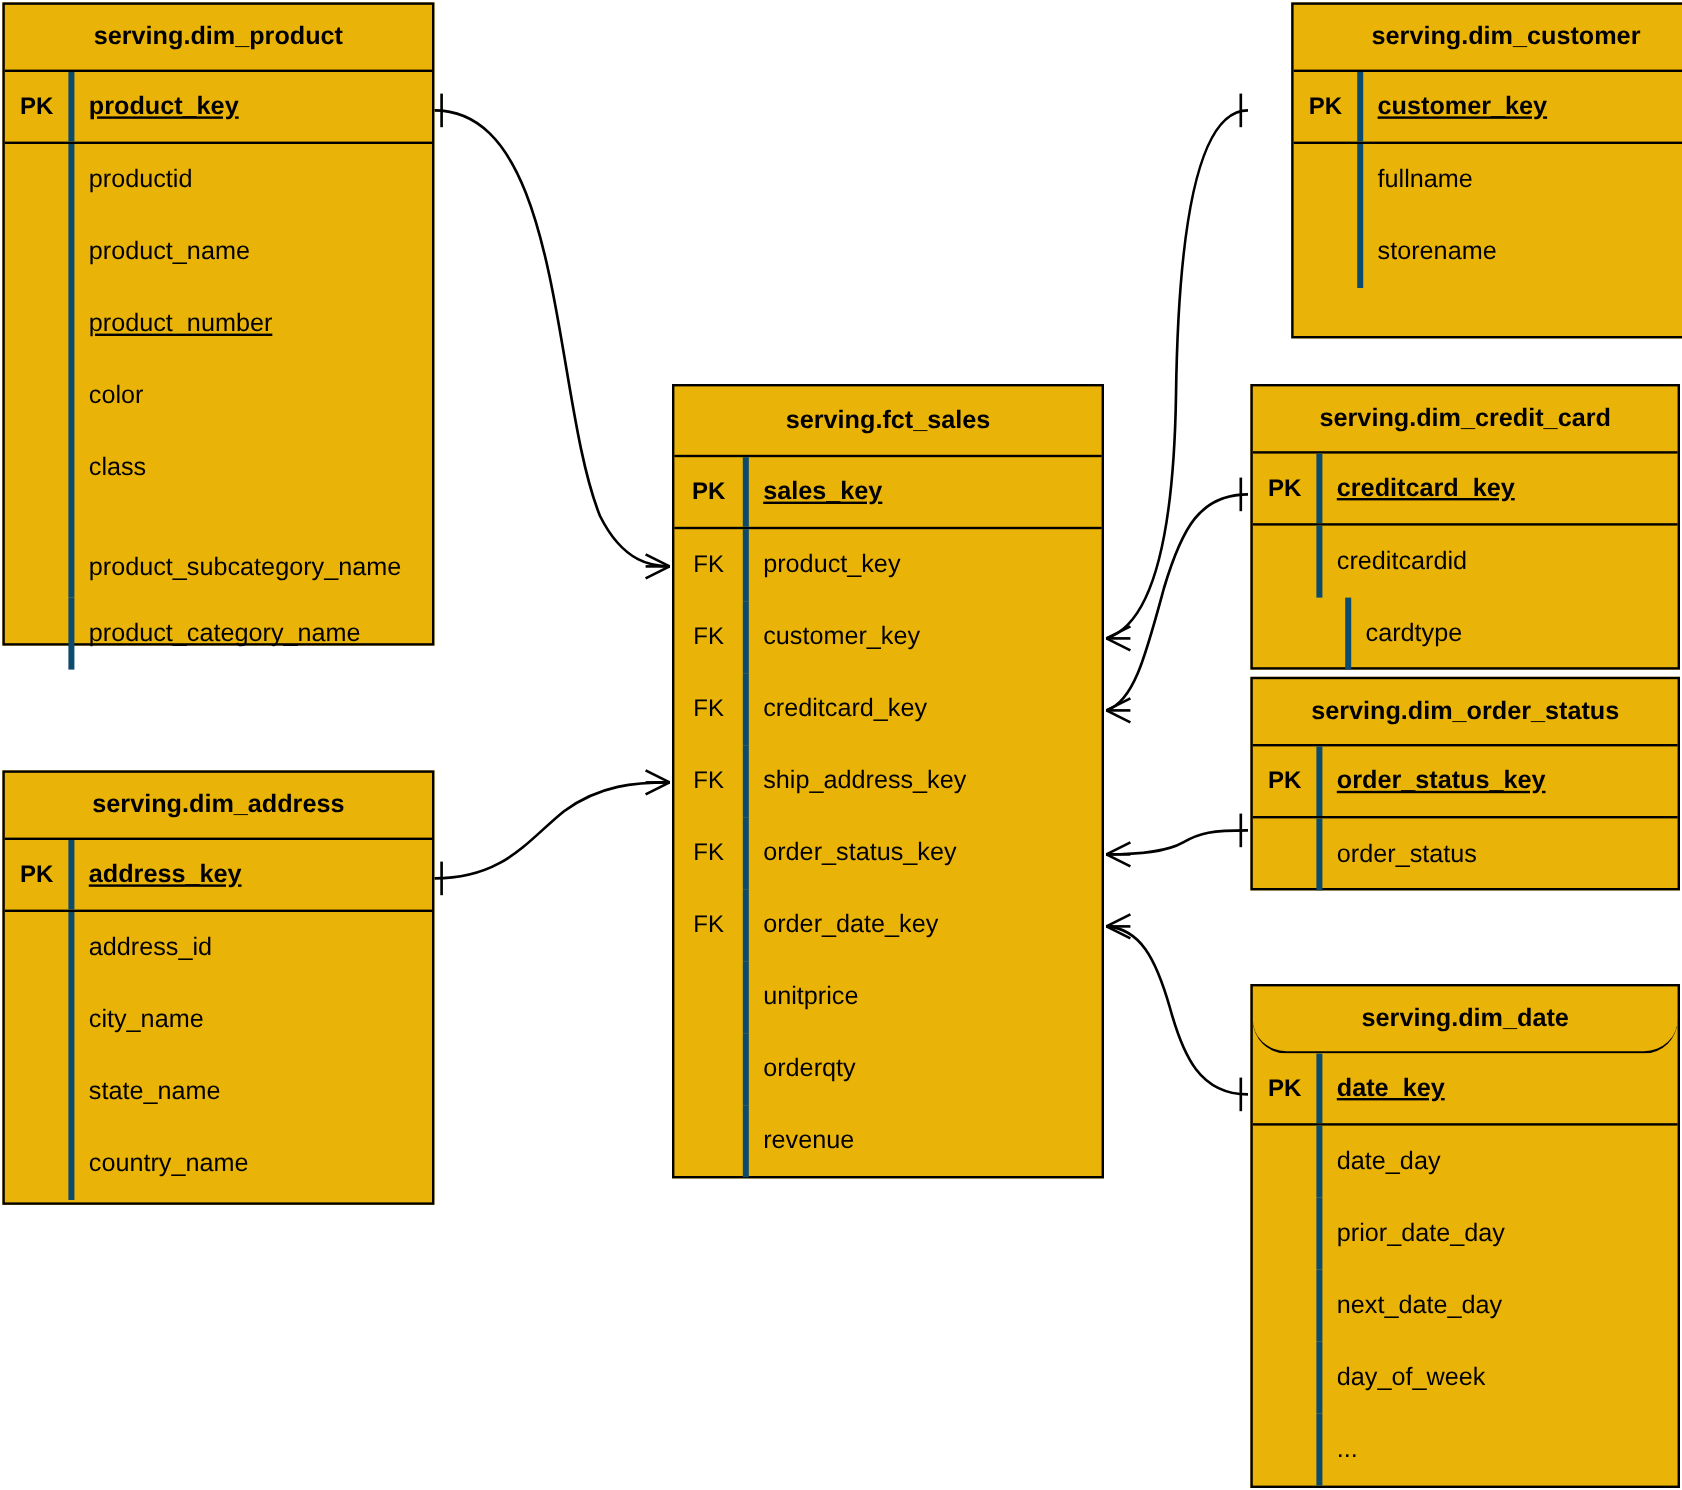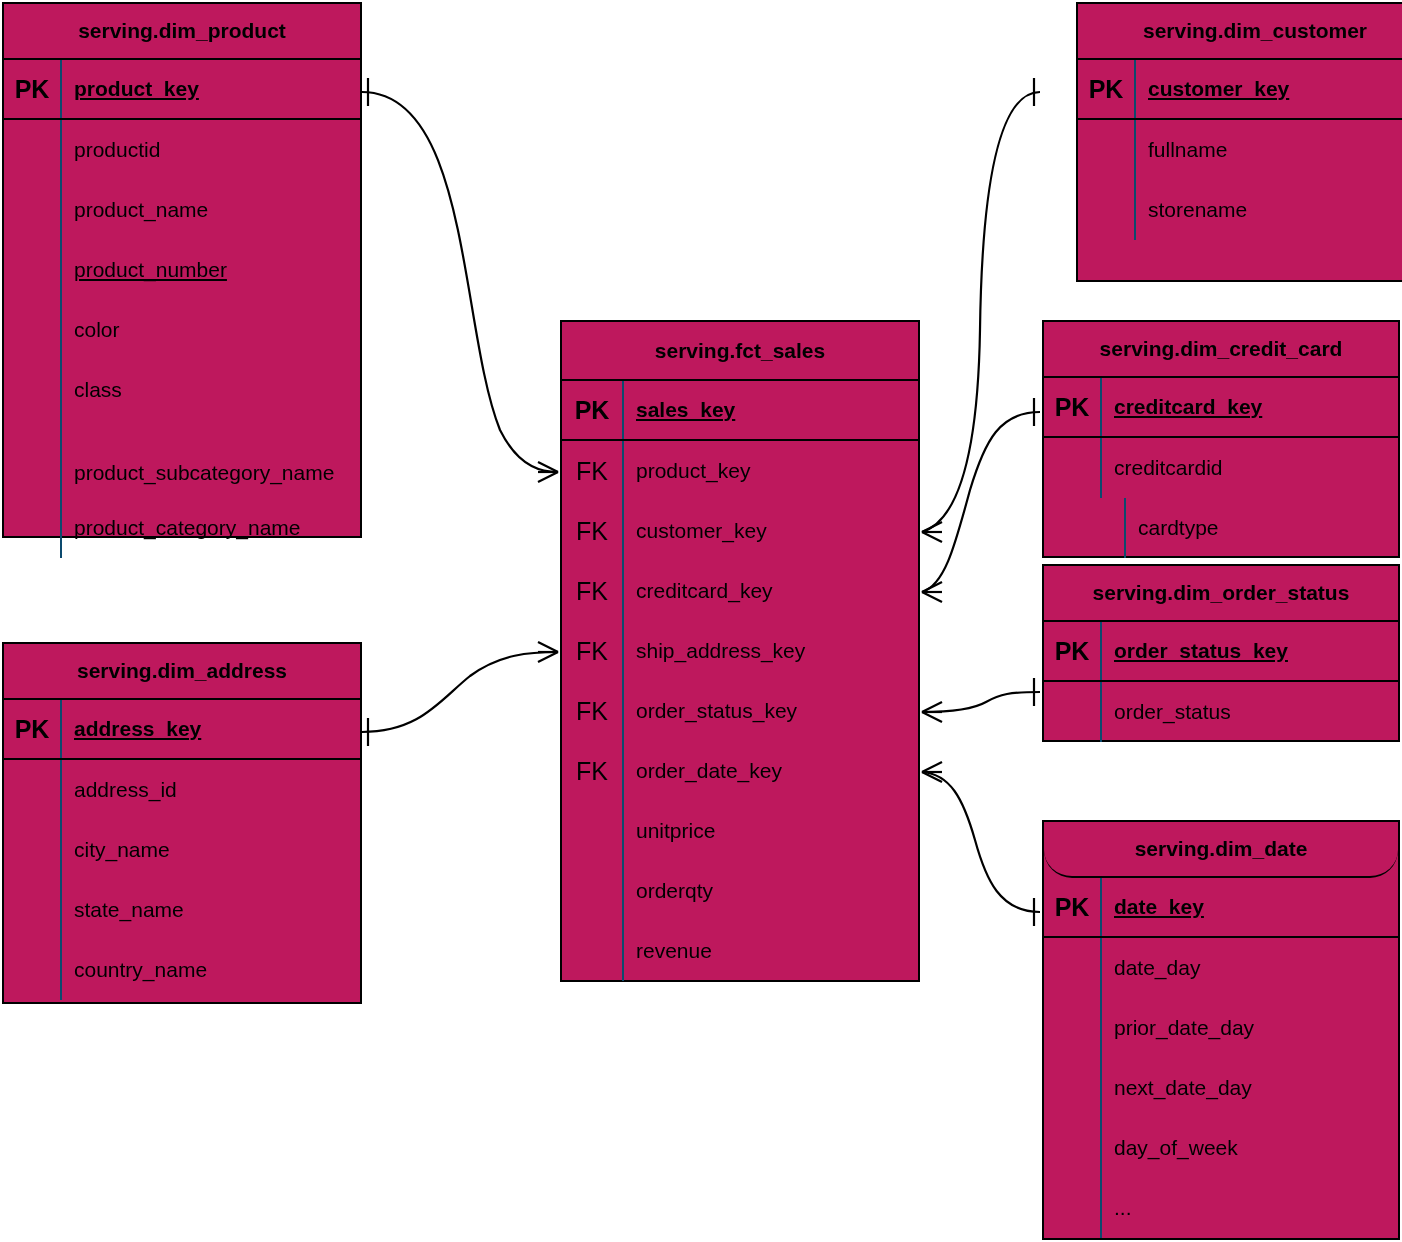--- a/index.html
+++ b/index.html
@@ -13,21 +13,21 @@
     height: 1242px;
     background: #ffffff;
     font-family: "Liberation Sans", sans-serif;
     overflow: hidden;
   }
   
   .entity {
     position: absolute;
     box-sizing: border-box;
     border: 2px solid #000000;
-    background: #be185d;
+    background: #eab308;
     z-index: 3;
   }
   .entity-title {
     box-sizing: border-box;
     width: 100%;
     text-align: center;
     font-weight: bold;
     font-size: 21px;
     color: #000000;
     border-bottom: 2px solid #000000;
@@ -42,25 +42,25 @@
     box-sizing: border-box;
     display: flex;
     align-items: stretch;
     width: 100%;
   }
   .row.keyrow {
     border-bottom: 2px solid #000000;
   }
   .cell-tag {
     box-sizing: border-box;
-    border-right: 2px solid #0c4a6e;
+    border-right: 5px solid #0c4a6e;
     display: flex;
     align-items: center;
     justify-content: center;
-    font-size: 25px;
+    font-size: 20px;
     color: #000000;
     flex: 0 0 auto;
   }
   .cell-tag.bold {
     font-weight: bold;
   }
   .cell-name {
     box-sizing: border-box;
     display: flex;
     align-items: center;

